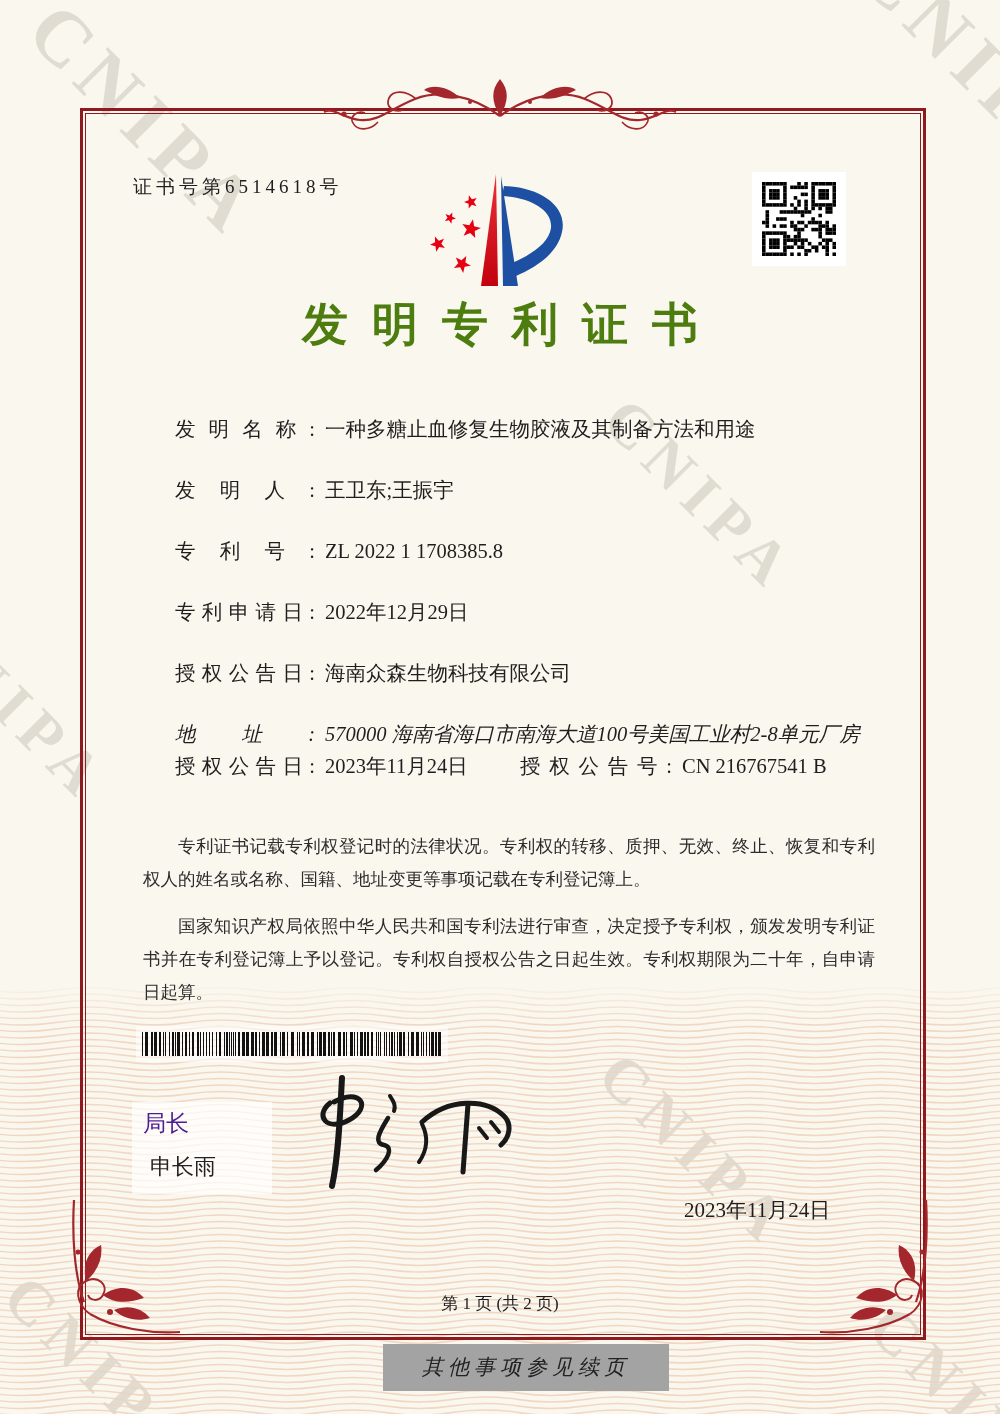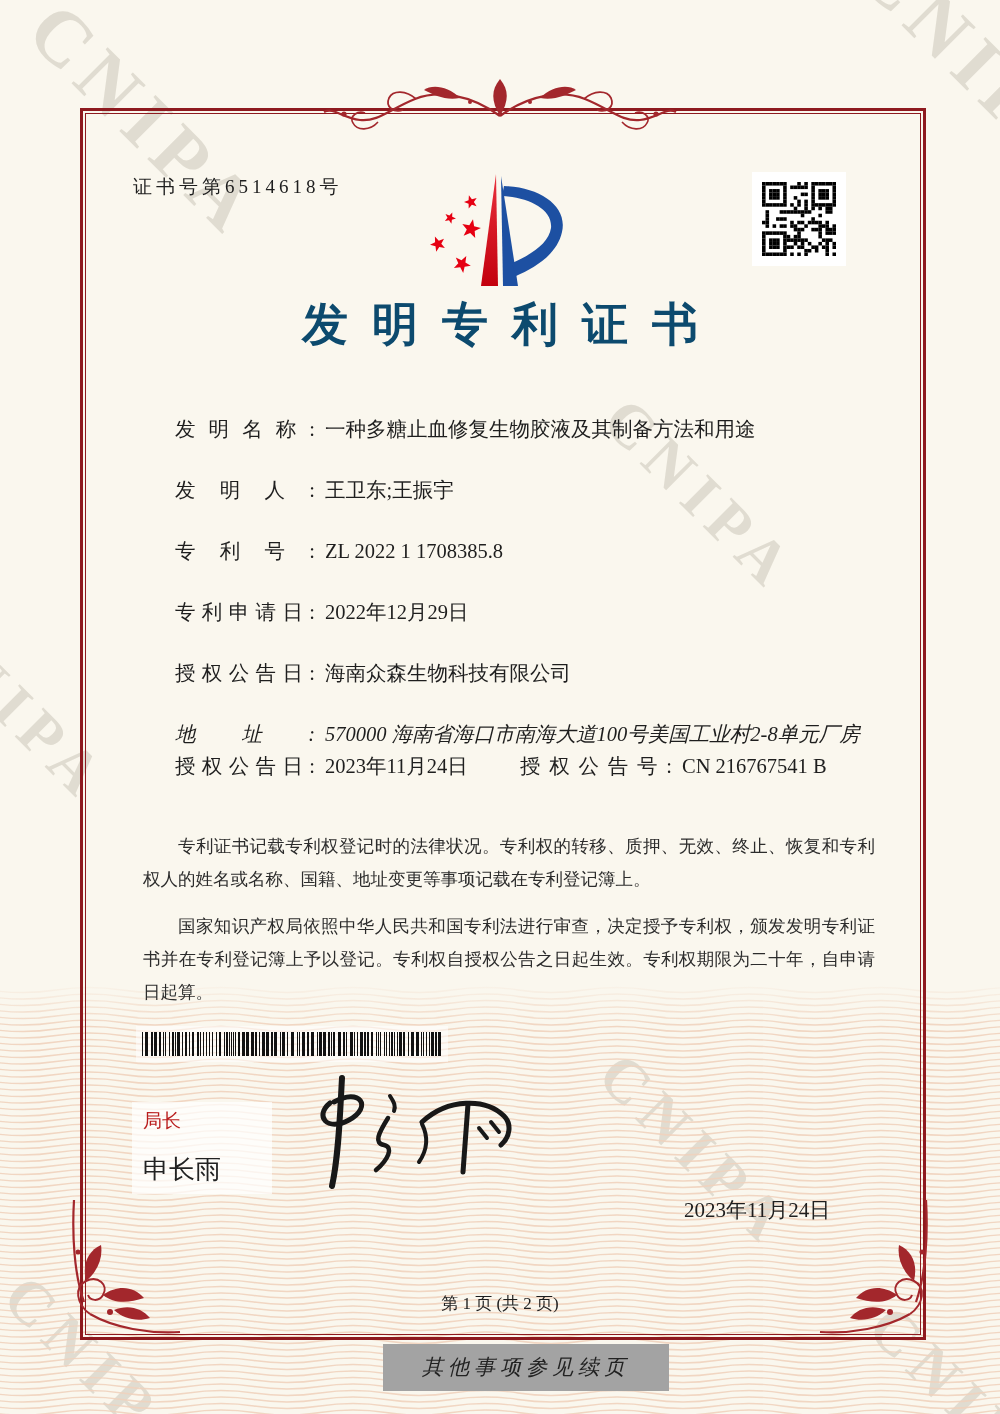--- a/index.html
+++ b/index.html
@@ -31,42 +31,42 @@
     border:1.5px solid #8e1a1f;}
   .orn{position:absolute;z-index:6;pointer-events:none;}
   .orn path,.orn circle{stroke:#a3272c;fill:none;}
   .orn .fillp{fill:#a3272c;stroke:none;}
   
   .cert-no{position:absolute;left:133px;top:174px;z-index:5;font-size:19px;letter-spacing:4px;}
   .logo{position:absolute;left:428px;top:166px;z-index:5;}
   .qr-patch{position:absolute;left:752px;top:172px;width:94px;height:94px;background:#fff;z-index:4;}
   .qr{position:absolute;left:762px;top:182px;z-index:5;}
   .title{position:absolute;left:0;top:294px;width:1000px;text-align:center;z-index:5;
-    font-size:46px;font-weight:bold;letter-spacing:24px;padding-left:24px;box-sizing:border-box;color:#0c4a6e;}
+    font-size:46px;font-weight:bold;letter-spacing:24px;padding-left:24px;box-sizing:border-box;color:#4d7c0f;}
   
   .fields{position:absolute;left:143px;top:414px;width:732px;z-index:5;font-size:20.5px;}
   .row{line-height:30px;margin-bottom:31px;position:relative;}
   .row-addr{margin-bottom:2px;font-style:italic;}
   .lbl{display:inline-block;width:140px;text-align:justify;text-align-last:justify;vertical-align:top;margin-left:32px;}
   .val{display:inline-block;vertical-align:top;margin-left:10px;max-width:578px;text-align:center;}
   .pair2{position:absolute;left:345px;top:0;white-space:nowrap;}
   .pair2 .lbl{width:152px;}
   
   .paras{position:absolute;left:143px;top:830px;width:732px;z-index:5;
     font-size:17.5px;line-height:33px;text-align:justify;color:#2c2c2c;}
   .paras p{margin:0 0 14px 0;text-indent:2em;}
   
   .barcode-patch{position:absolute;left:136px;top:1026px;width:312px;height:36px;
     background:rgba(255,255,255,.55);z-index:4;}
   .barcode{position:absolute;left:142px;top:1032px;z-index:5;}
   .sig-patch{position:absolute;left:132px;top:1102px;width:140px;height:92px;
     background:rgba(255,255,255,.72);z-index:4;}
-  .chief-label{position:absolute;left:143px;top:1108px;z-index:5;font-size:19px;
-    font-family:"Liberation Sans","DejaVu Sans",sans-serif;color:#b91c1c;}
-  .chief-name{position:absolute;left:143px;top:1152px;z-index:5;font-size:26px;
+  .chief-label{position:absolute;left:143px;top:1108px;z-index:5;font-size:23px;
+    font-family:"Liberation Sans","DejaVu Sans",sans-serif;color:#4c1d95;}
+  .chief-name{position:absolute;left:150px;top:1152px;z-index:5;font-size:22px;
     font-family:"Liberation Sans","DejaVu Sans",sans-serif;color:#222;}
   .signature{position:absolute;left:272px;top:1072px;z-index:5;}
   .signature path{stroke:#181818;fill:none;stroke-linecap:round;}
   .date{position:absolute;left:684px;top:1196px;z-index:5;font-size:21px;}
   .page-no{position:absolute;left:0;top:1292px;width:1000px;text-align:center;z-index:5;font-size:17px;}
   .footer-box{position:absolute;left:383px;top:1344px;width:286px;height:47px;background:#a3a3a3;
     z-index:5;text-align:center;line-height:47px;font-size:21px;letter-spacing:5px;color:#222;font-style:italic;}
 </style>
 </head>
 <body>

